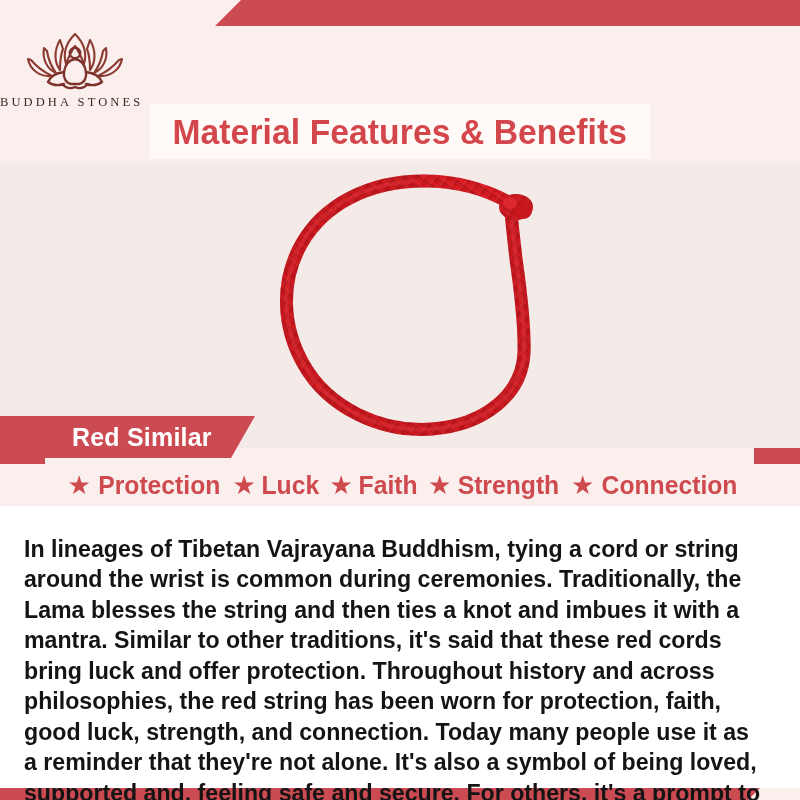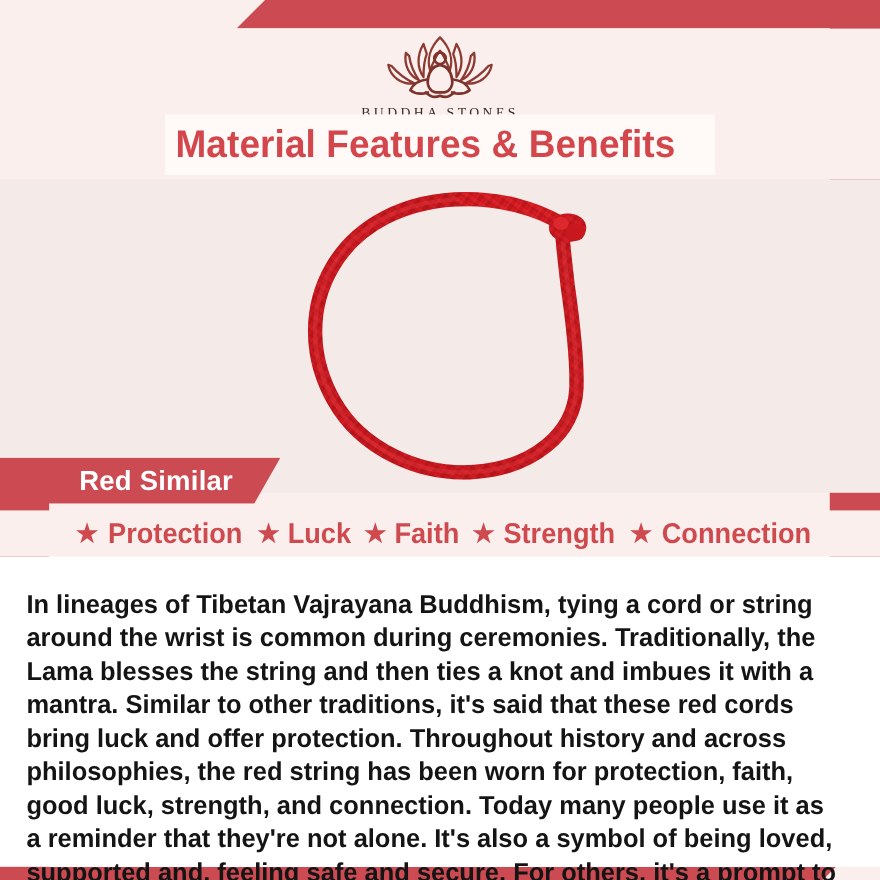--- a/index.html
+++ b/index.html
@@ -29,33 +29,33 @@
   }
   .bar-bottom{
     position:absolute;left:0;bottom:0;width:760px;height:12px;
     background:#cc4a52;
     clip-path:polygon(0 0, 100% 0, calc(100% - 12px) 100%, 0 100%);
   }
 
   
   .header{position:absolute;left:0;top:26px;width:800px;height:137px;background:#faefec;}
   .logo-wrap{position:absolute;left:0;top:0;width:800px;height:100px;
-    display:flex;flex-direction:column;align-items:center;justify-content:flex-start;text-decoration:underline;}
+    display:flex;flex-direction:column;align-items:flex-start;justify-content:flex-start;}
   .logo-mark{width:150px;height:68px;display:block;}
   .logo-text{
     font-family:"Liberation Serif", serif;
     font-size:12.5px;letter-spacing:3.1px;color:#3a2a26;
     margin-top:1px;font-weight:400;
   }
 
   
   .title-band{
     position:absolute;left:150px;top:104px;width:500px;height:55px;
     background:#fffaf8;
-    display:flex;align-items:center;justify-content:flex-start;
+    display:flex;align-items:center;justify-content:center;
   }
   .title-text{
     font-family:"Liberation Sans Narrow","Liberation Sans",sans-serif;
     font-weight:bold;font-size:35px;color:#d3474c;
     letter-spacing:0.1px;transform:scaleX(0.96);white-space:nowrap;
   }
 
   
   .photo-band{
     position:absolute;left:0;top:163px;width:800px;height:285px;

